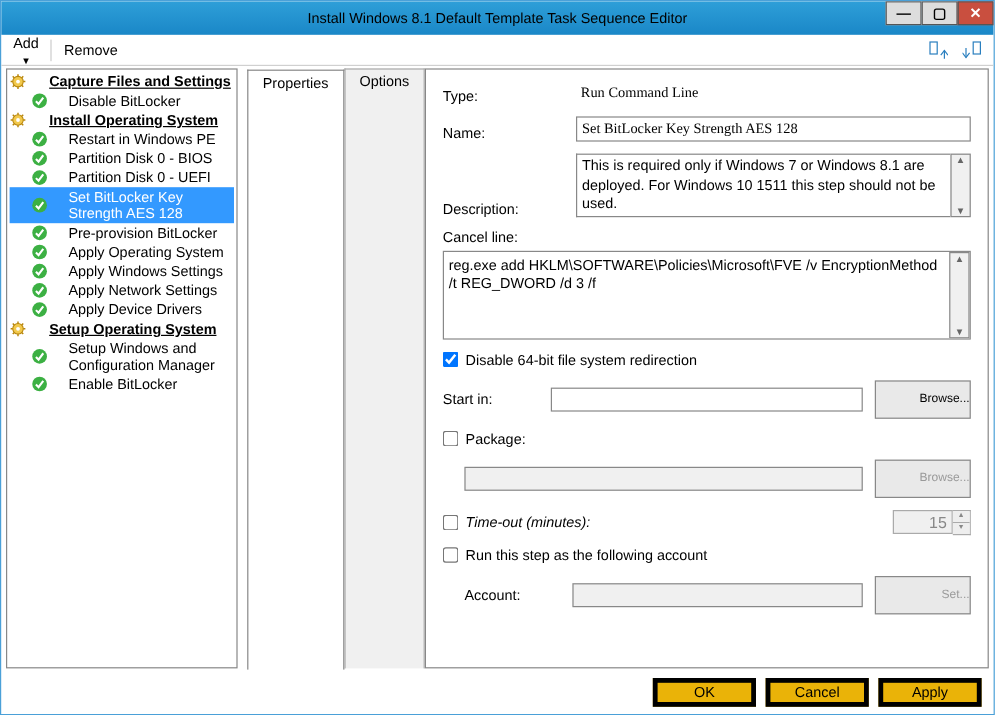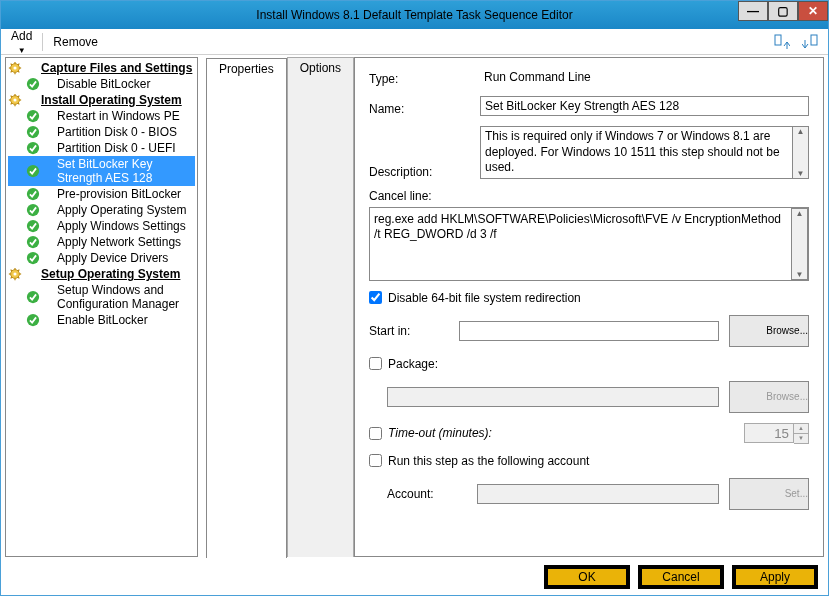--- a/index.html
+++ b/index.html
@@ -33,21 +33,21 @@
   
   
   .tab-row { display: flex; padding-left: 4px; }
   .tab { padding: 3px 12px; border: 1px solid #888; border-bottom: none; background: #fff; font-size: 12px; cursor: pointer; position: relative; top: 1px; z-index: 2; }
   .tab.inactive { background: #f0f0f0; z-index: 0; top: 0; border-color: #aaa;}
   .tab-content { flex: 1; border: 1px solid #888; padding: 10px 14px; overflow: auto; }
   
   
   .form-row { display: flex; align-items: flex-end; margin-bottom: 10px; gap: 6px; }
   .form-label { width: 105px; padding-top: 2px; }
-  .form-value { flex: 1; border: 1px solid #888; padding: 2px 4px; background: #fff; min-height: 18px; font-size: 12px; }
+  .form-value { flex: 1; border: 1px solid #888; padding: 2px 4px; background: #fff; min-height: 18px; font-size: 12px; font-family: Liberation Serif, serif; }
   .form-textarea { flex: 1; display: flex; border-radius: 13px; }
   .form-textarea-inner { flex: 1; border: 1px solid #888; border-right: none; padding: 2px 4px; font-size: 12px; min-height: 32px; line-height: 1.3; }
   .scroller { width: 17px; border: 1px solid #888; background: #f0f0f0; display: flex; flex-direction: column; justify-content: space-between; align-items: center; font-size: 8px; color: #666; }
   .scroller span { cursor: pointer; }
   
   .section-label { margin: 8px 0 4px; }
   
   .cmdline-box { border: 1px solid #888; display: flex; }
   .cmdline-inner { flex: 1; padding: 4px; font-size: 12px; height: 72px; line-height: 1.3; word-break: break-all; }
   

